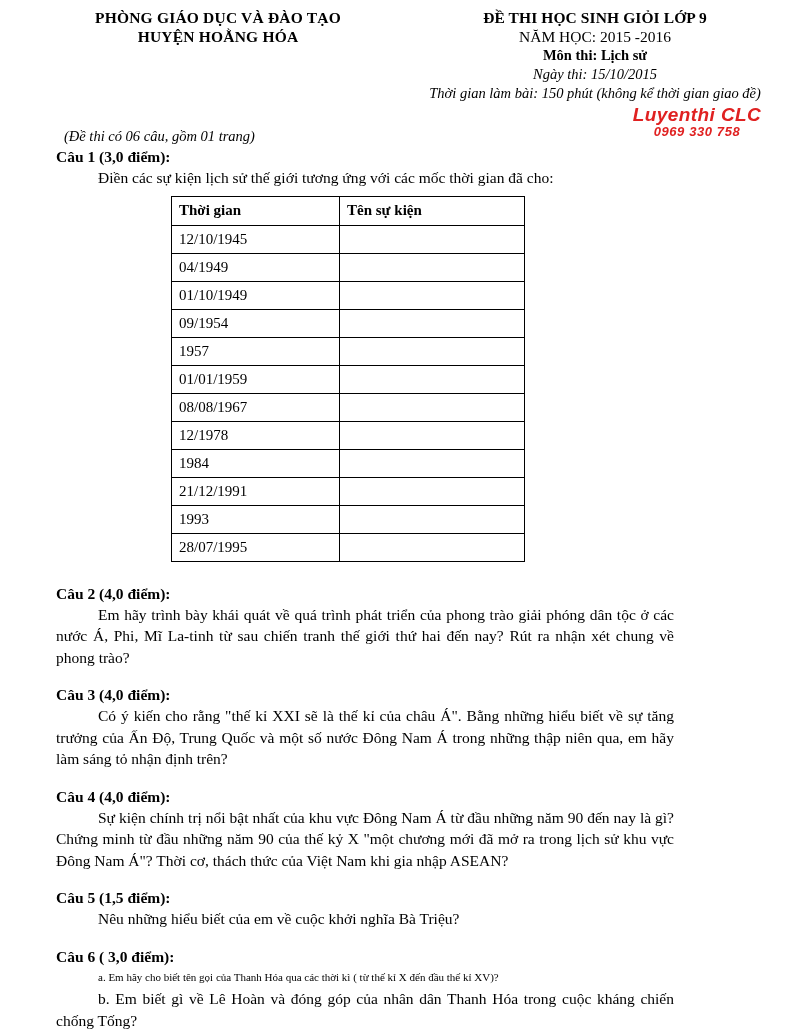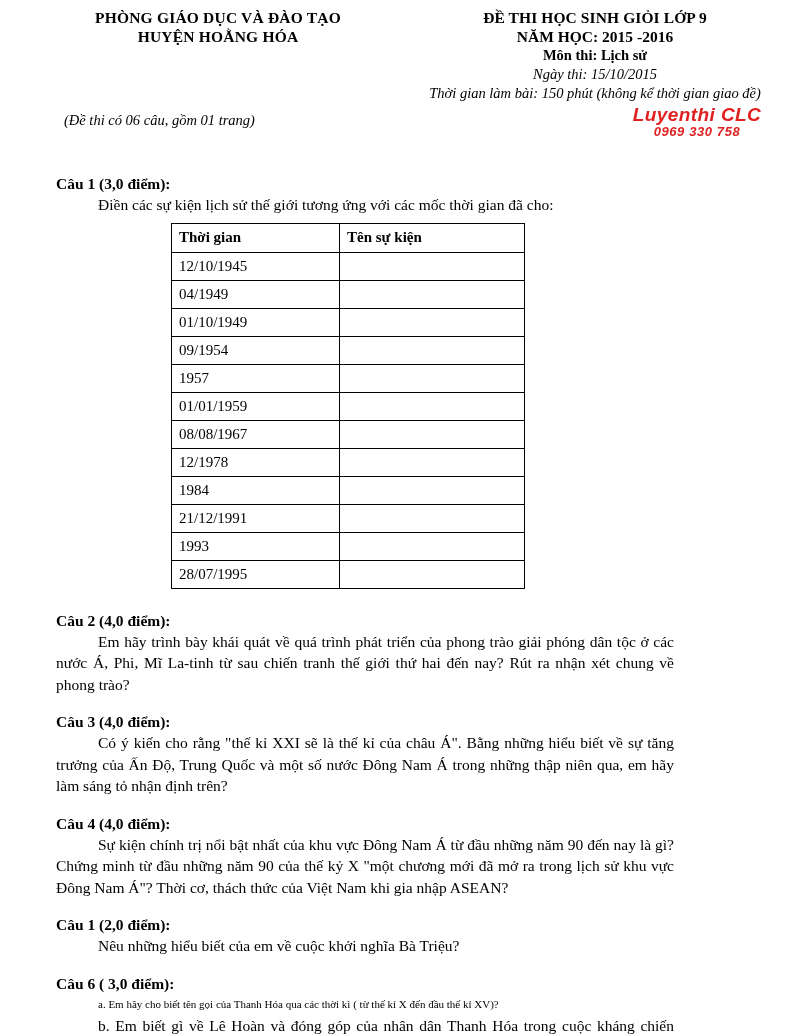--- a/index.html
+++ b/index.html
@@ -48,21 +48,21 @@
     width: 410px;
     text-align: center;
     line-height: 19px;
   }
   .hdr-right .l1 {
     font-weight: bold;
     font-size: 15.5px;
     letter-spacing: 0.1px;
   }
   .hdr-right .l2 {
-    font-weight: bold;
+    font-weight: normal;
     font-size: 15.5px;
   }
   .hdr-right .l3 {
     font-weight: bold;
     font-size: 14.5px;
   }
   .hdr-right .l4 {
     font-style: italic;
     font-size: 14.5px;
   }
@@ -72,21 +72,21 @@
   }
 
   
   .note-row {
     position: relative;
     height: 42px;
   }
   .exam-note {
     position: absolute;
     left: 64px;
-    top: 7px;
+    top: 23px;
     font-style: italic;
     font-size: 14.5px;
   }
   .logo {
     position: absolute;
     left: 612px;
     top: 0px;
     width: 170px;
     text-align: center;
     color: #e02121;
@@ -205,21 +205,21 @@
   <div class="note-row">
     <div class="exam-note">(Đề thi có 06 câu, gồm 01 trang)</div>
     <div class="logo">
       <div class="logo-name">Luyenthi CLC</div>
       <div class="logo-phone">0969 330 758</div>
     </div>
   </div>
 
   <div class="content">
 
-    <div class="q-block" style="margin-bottom:0;margin-top:27px;">
+    <div class="q-block" style="margin-bottom:0;">
       <p class="q-title">Câu 1 (3,0 điểm):</p>
       <p class="q-body">Điền các sự kiện lịch sử thế giới tương ứng với các mốc thời gian đã cho:</p>
     </div>
 
     <div class="table-wrap">
       <table class="events">
         <colgroup>
             <col class="c1">
             <col class="c2">
           </colgroup>
@@ -291,21 +291,21 @@
       <p class="q-title">Câu 3 (4,0 điểm):</p>
       <p class="q-body">Có ý kiến cho rằng "thế kỉ XXI sẽ là thế kỉ của châu Á". Bằng những hiểu biết về sự tăng trưởng của Ấn Độ, Trung Quốc và một số nước Đông Nam Á trong những thập niên qua, em hãy làm sáng tỏ nhận định trên?</p>
     </div>
 
     <div class="q-block">
       <p class="q-title">Câu 4 (4,0 điểm):</p>
       <p class="q-body">Sự kiện chính trị nổi bật nhất của khu vực Đông Nam Á từ đầu những năm 90 đến nay là gì? Chứng minh từ đầu những năm 90 của thế kỷ X "một chương mới đã mở ra trong lịch sử khu vực Đông Nam Á"? Thời cơ, thách thức của Việt Nam khi gia nhập ASEAN?</p>
     </div>
 
     <div class="q-block">
-      <p class="q-title">Câu 1 (2,0 điểm):</p>
+      <p class="q-title">Câu 5 (1,5 điểm):</p>
       <p class="q-body">Nêu những hiểu biết của em về cuộc khởi nghĩa Bà Triệu?</p>
     </div>
 
     <div class="q-block" style="margin-bottom:12px;">
       <p class="q-title">Câu 6 ( 3,0 điểm):</p>
       <p class="q-sub">a. Em hãy cho biết tên gọi của Thanh Hóa qua các thời kì ( từ thế kỉ X đến đầu thế kỉ XV)?</p>
       <p class="q-sub-wrap">b. Em biết gì về Lê Hoàn và đóng góp của nhân dân Thanh Hóa trong cuộc kháng chiến chống Tống?</p>
     </div>
 
     <div class="footer">…………..Hết…………</div>

